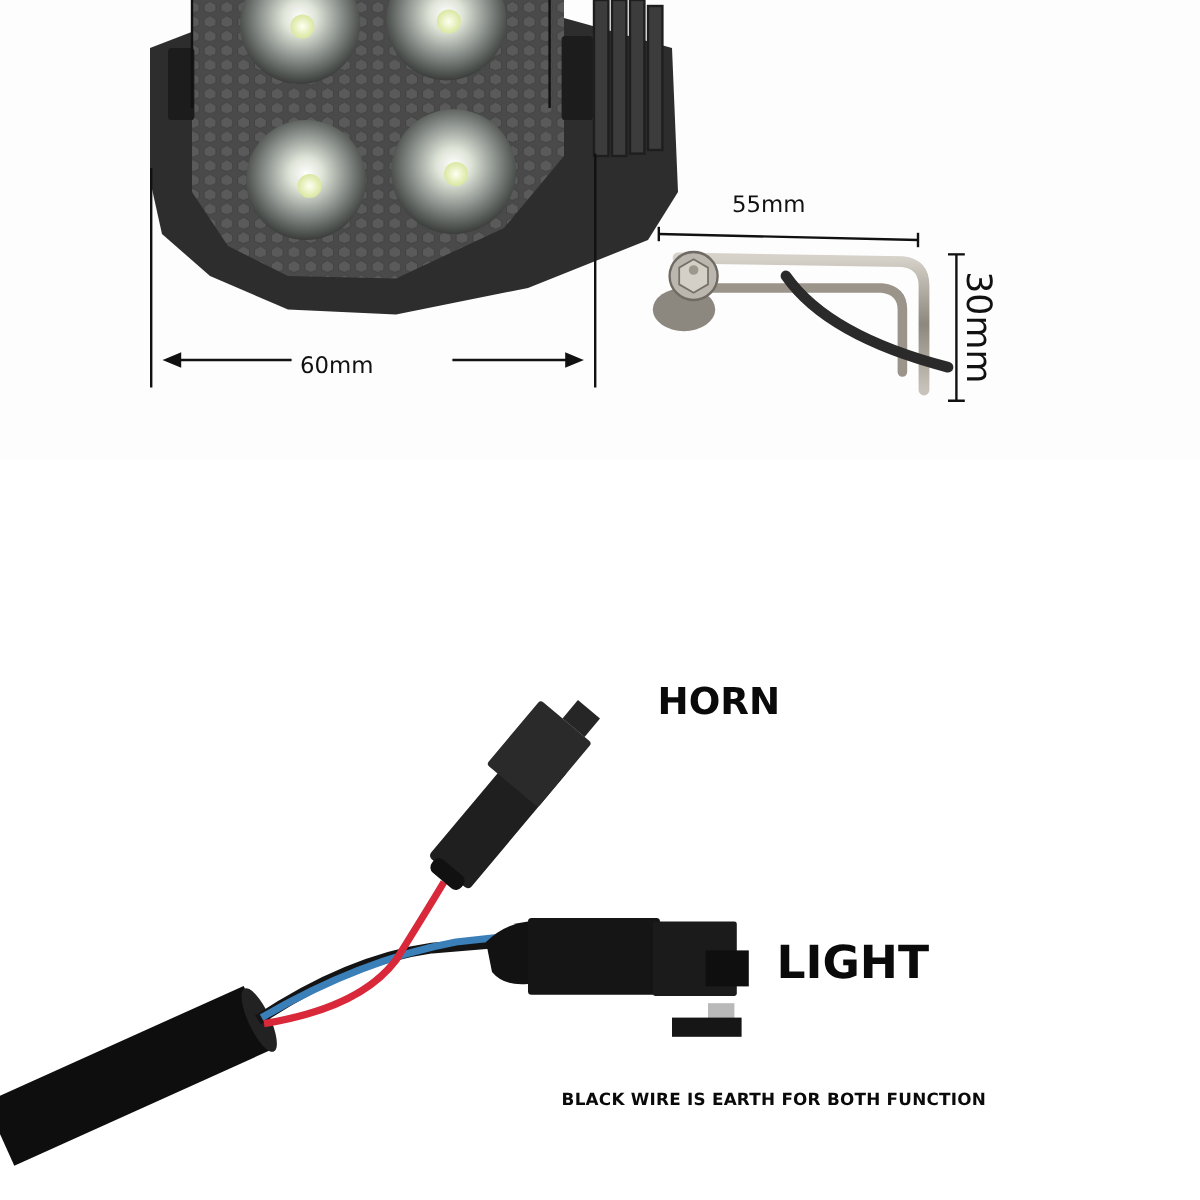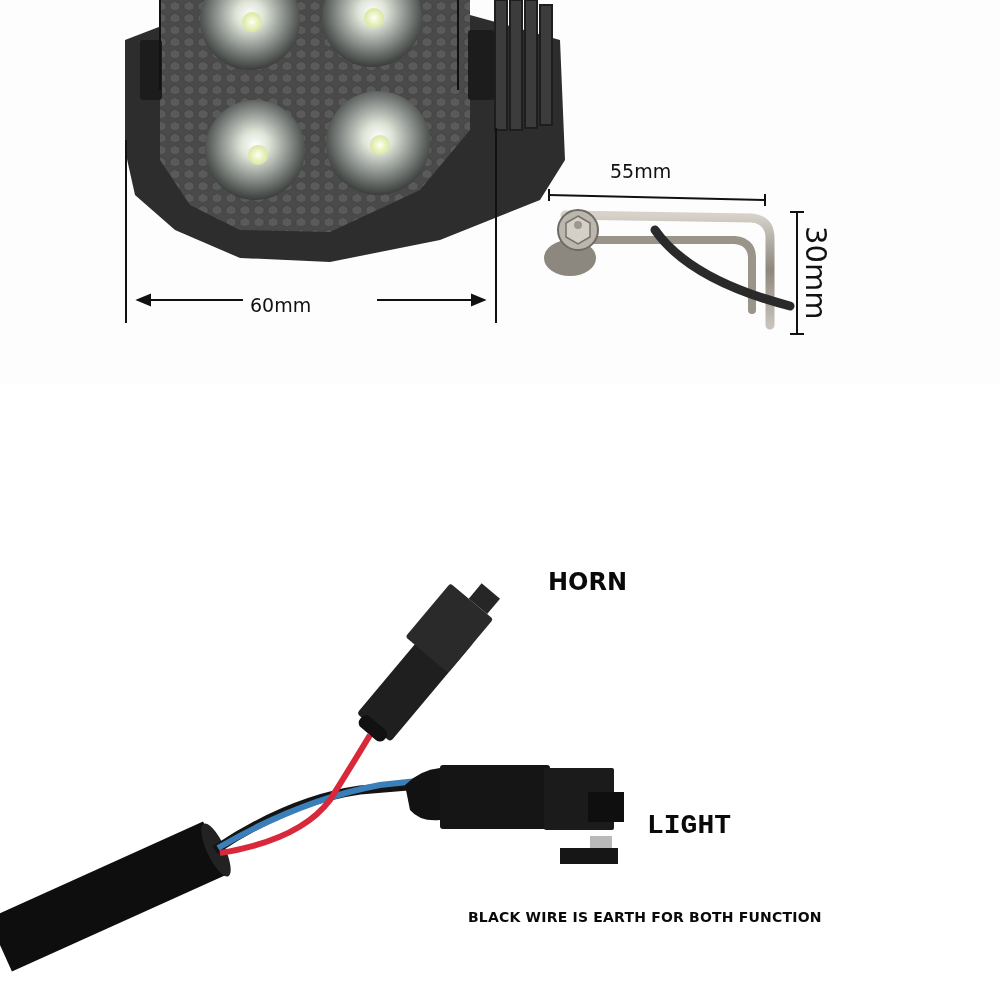--- a/index.html
+++ b/index.html
@@ -24,22 +24,22 @@
     .dim-30 { left: 800px; top: 226px; transform-origin: left top; transform: rotate(90deg) translate(0, -30px); font-size: 29px; }
 
     .callout {
       position: absolute;
       font-family: "DejaVu Sans", sans-serif;
       font-weight: bold;
       color: #0a0a0a;
       white-space: nowrap;
       line-height: 1;
     }
-    .callout-horn { left: 548px; top: 570px; font-size: 24px; }
-    .callout-light { left: 647px; top: 812px; font-size: 28px; font-family: Liberation Mono, monospace; }
+    .callout-horn { left: 548px; top: 570px; font-size: 31px; }
+    .callout-light { left: 647px; top: 783px; font-size: 38px; }
     .note { left: 468px; top: 910px; font-size: 14px; letter-spacing: 0.2px; }
   </style>
 </head>
 <body>
 
 <div class="top-panel"></div>
 <div class="bottom-panel"></div>
 
 <svg width="1000" height="383" viewBox="0 0 1000 383">
   <defs>

